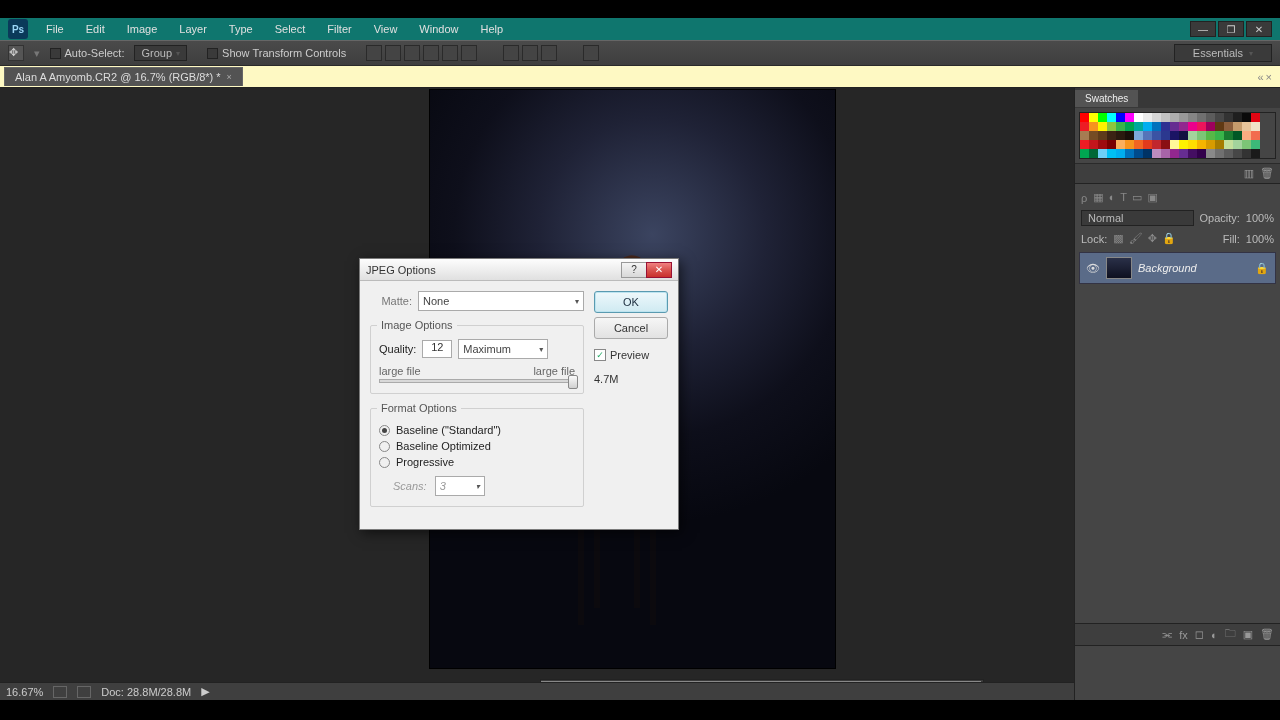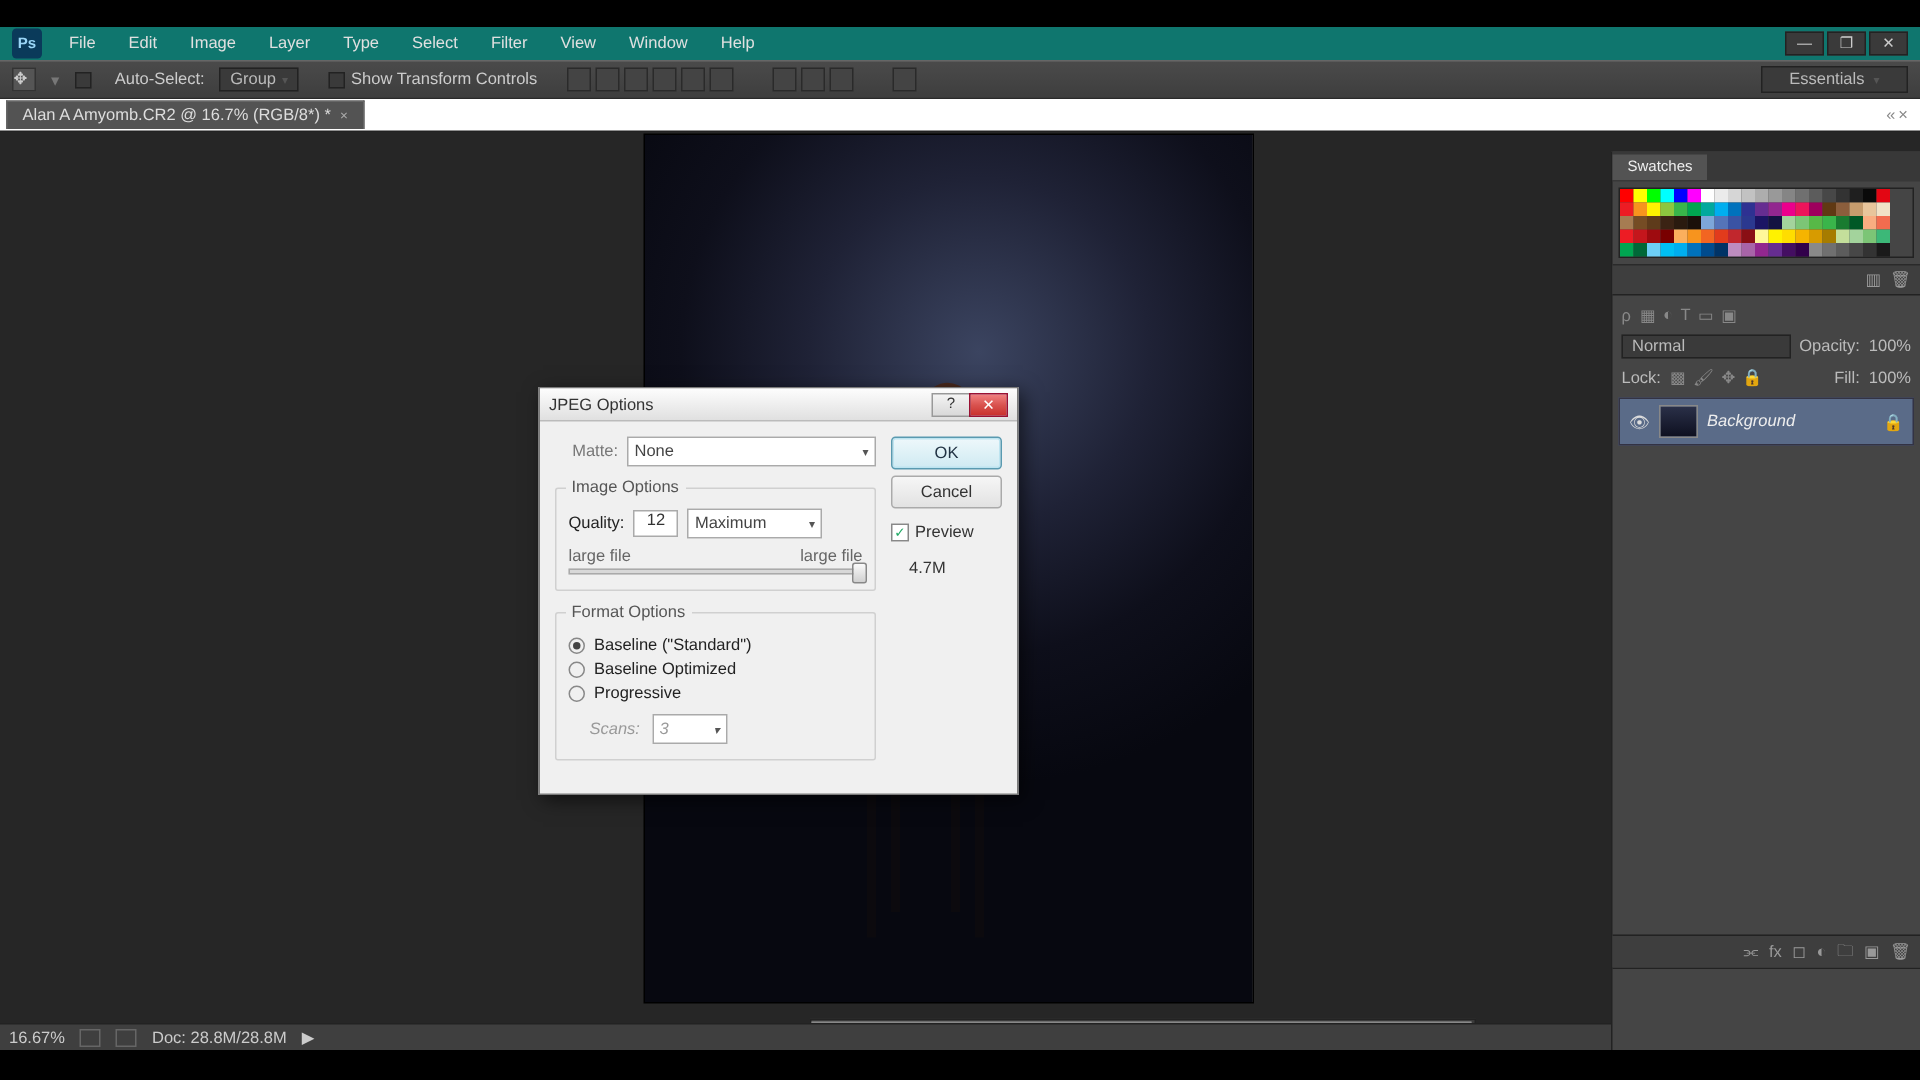--- a/index.html
+++ b/index.html
@@ -20,21 +20,21 @@
 
 
 .options-bar { height: 26px; background: linear-gradient(#4a4a4a,#3e3e3e); border-top:1px solid #666; border-bottom:1px solid #2a2a2a; display:flex; align-items:center; padding:0 8px; gap:10px; color:#ccc; font-size:10px; }
 .opt-icon { width:16px; height:16px; background:#555; border:1px solid #333; }
 .opt-dropdown { background:#3a3a3a; border:1px solid #222; padding:1px 6px; display:flex; align-items:center; gap:4px; color:#bbb;}
 .align-icons { display:flex; gap:3px; margin-left:10px;}
 .align-icon { width:16px; height:16px; background:#444; border:1px solid #2a2a2a;}
 .essentials { margin-left:auto; background:#3a3a3a; border:1px solid #222; padding:2px 18px; color:#bbb; display:flex; align-items:center; gap:6px;}
 
 
-.doc-tabs { height: 22px; background: #ffffff; border-bottom:1px solid #222; display:flex; align-items:center; padding:0 4px;}
+.doc-tabs { height: 22px; background: #fef9c3; border-bottom:1px solid #222; display:flex; align-items:center; padding:0 4px;}
 .doc-tab { background:#535353; border:1px solid #666; border-bottom:none; padding:3px 10px; color:#ddd; font-size:10px; display:flex; align-items:center; gap:6px;}
 .doc-tab .x { color:#aaa; font-size:9px;}
 .doc-arrows { margin-left:auto; display:flex; gap:2px; color:#888; padding-right:4px;}
 
 
 .main { flex:1; display:flex; background:#1e1e1e; position:relative; }
 
 
 .tools { position:absolute; left:3px; top:62px; width:62px; background: linear-gradient(#555,#4a4a4a); border:1px solid #2a2a2a; padding:3px; }
 .tools-header { height:12px; background:#3f3f3f; display:flex; justify-content:flex-end; gap:2px; padding:1px 2px; margin-bottom:2px;}
@@ -60,21 +60,21 @@
 .hair { position:absolute; left:30px; top:0; width:50px; height:80px; background: linear-gradient(180deg,#4a2a1e,#2a1612); border-radius:50% 50% 30% 30%; transform:rotate(-8deg);}
 .arm { position:absolute; left:10px; top:60px; width:60px; height:12px; background: linear-gradient(90deg,#c9a58e,#8a6a58); border-radius:6px; transform:rotate(25deg);}
 .body { position:absolute; left:30px; top:60px; width:40px; height:70px; background:#1a1216; border-radius:8px;}
 .scroll-h { position:absolute; left:540px; right:296px; bottom:7px; height:14px; background:#3a3a3a; border:1px solid #222;}
 .scroll-thumb { position:absolute; left:0; top:1px; width:440px; height:10px; background:#6a6a6a; border:1px solid #888;}
 
 
 .status { position:absolute; left:0; right:0; bottom:0; height:18px; background:#3f3f3f; border-top:1px solid #222; color:#ccc; font-size:10px; display:flex; align-items:center; padding:0 6px; gap:10px;}
 
 
-.right-panels { position:absolute; right:0; top:0; bottom:0; width:206px; background:#454545; border-left:1px solid #222;margin-top:13px;}
+.right-panels { position:absolute; right:0; top:0; bottom:0; width:206px; background:#454545; border-left:1px solid #222;}
 .panel { border-bottom:1px solid #222; }
 .panel-tabs { height:20px; background:#383838; display:flex; align-items:center;}
 .panel-tab { padding:3px 10px; color:#bbb; font-size:10px; }
 .panel-tab.active { background:#535353; color:#eee;}
 .swatches-body { padding:4px; }
 .sw-grid { display:grid; grid-template-columns: repeat(20, 9px); grid-auto-rows:9px; gap:0; border:1px solid #222;}
 .sw { width:9px; height:9px; }
 .panel-footer { height:20px; background:#3e3e3e; border-top:1px solid #2a2a2a; display:flex; justify-content:flex-end; align-items:center; gap:6px; padding:0 6px; color:#999; font-size:10px;}
 .layers-body { padding:4px; color:#bbb; font-size:10px;}
 .layers-row { display:flex; align-items:center; gap:6px; padding:3px 2px;}
@@ -109,21 +109,21 @@
 .slider-thumb { position:absolute; right:-4px; top:-5px; width:10px; height:14px; background:linear-gradient(#fafafa,#d0d0d0); border:1px solid #888; border-radius:2px;}
 .radio-row { display:flex; align-items:center; gap:6px; padding:2px 0;}
 .radio { width:11px; height:11px; border:1px solid #888; border-radius:50%; display:flex;align-items:center;justify-content:center;}
 .radio.sel::after { content:""; width:5px; height:5px; background:#444; border-radius:50%;}
 .scans-row { display:flex; align-items:center; gap:8px; margin-top:6px; margin-left:14px;font-style:italic;}
 .dlg-btn { height:22px; border:1px solid #8aa; background: linear-gradient(#eef8fb,#cfeaf2); display:flex; align-items:center; justify-content:center; color:#234; border-radius:3px;}
 .dlg-btn.ok { border-color:#5a9ab0; box-shadow: inset 0 0 0 1px #bde4f0;}
 .dlg-btn.cancel { background:linear-gradient(#f6f6f6,#e2e2e2); border-color:#aaa; color:#333;}
 .chk-row { display:flex; align-items:center; gap:4px; margin-top:6px; color:#333;}
 .chk { width:12px; height:12px; border:1px solid #888; background:#fff; display:flex;align-items:center;justify-content:center; font-size:9px; color:#2a6;}
-.size-txt { margin-top:8px; color:#333;margin-left:12px;}
+.size-txt { margin-top:8px; color:#333;}
 </style>
 </head>
 <body>
 
 <div class="letterbox-top"></div>
 <div class="letterbox-bottom"></div>
 
 <div class="app">
 
   <div class="menu-bar">
@@ -141,21 +141,21 @@
     <div class="win-controls">
       <div class="win-btn">—</div>
       <div class="win-btn">❐</div>
       <div class="win-btn win-close">✕</div>
     </div>
   </div>
 
   <div class="options-bar">
     <div class="opt-icon">✥</div>
     <span style="color:#777">▾</span>
-    <label style="display:flex;align-items:center;gap:16px">
+    <label style="display:flex;align-items:center;gap:4px">
       <span style="width:11px;height:11px;border:1px solid #222;background:#3a3a3a"></span>
       <span>Auto-Select:</span>
     </label>
     <div class="opt-dropdown">
       <span>Group</span>
         <span class="dropdown-arrow">▾</span>
     </div>
     <label style="display:flex;align-items:center;gap:4px;margin-left:10px">
       <span style="width:11px;height:11px;border:1px solid #222;background:#3a3a3a"></span>
       <span>Show Transform Controls</span>

